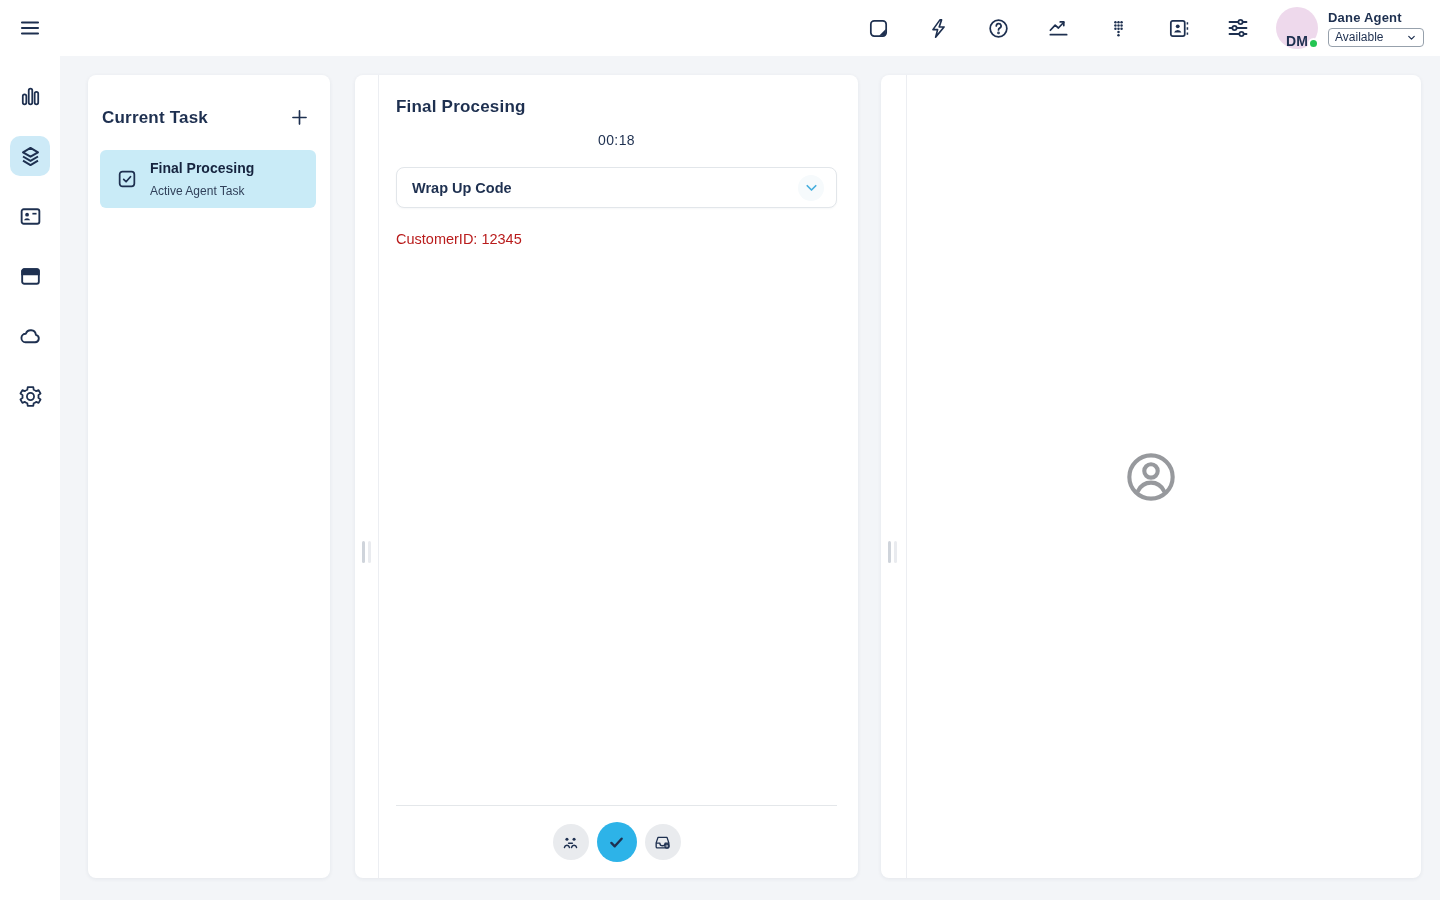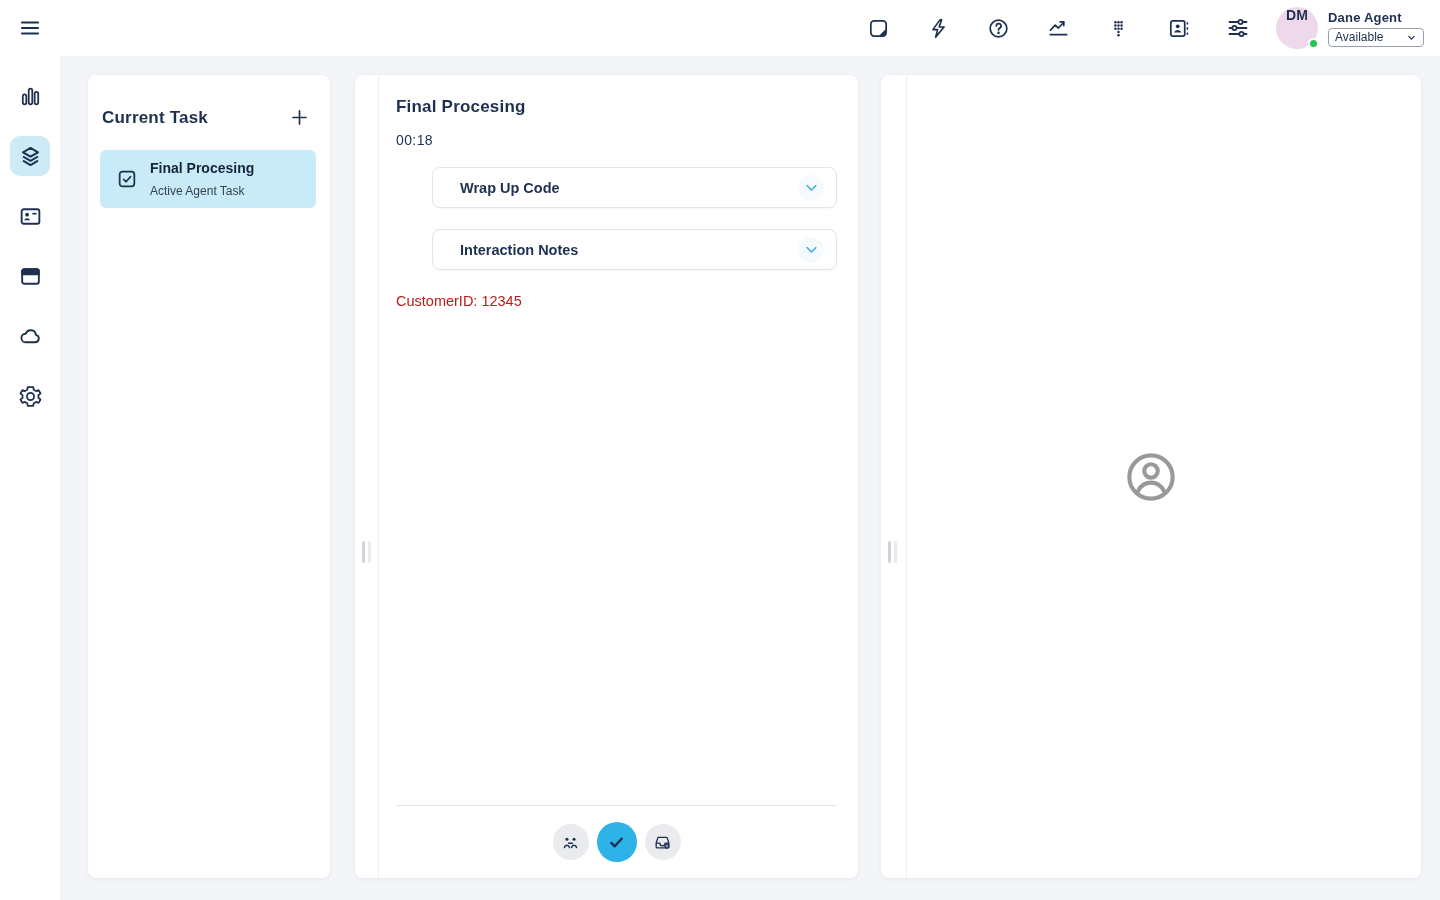--- a/index.html
+++ b/index.html
@@ -22,21 +22,21 @@
   .topbar-right {
     margin-left:auto; display:flex; align-items:center; padding-right:16px;
   }
   .topbar-iconbtn {
     width:60px; height:56px; display:flex; align-items:center; justify-content:center;
     cursor:pointer;
   }
   .user-chip { display:flex; align-items:center; margin-left:8px; }
   .avatar {
     position:relative; width:42px; height:42px; border-radius:50%;
-    background:#eed9ec; display:flex; align-items:flex-start; justify-content:center;
+    background:#eed9ec; display:flex; align-items:flex-end; justify-content:center;
     font-weight:bold; font-size:14px; color:#1e3050; cursor:pointer;
   }
   .status-dot {
     position:absolute; right:-1px; bottom:0px; width:11px; height:11px;
     border-radius:50%; background:#23c552; border:2px solid #ffffff;
   }
   .user-meta { margin-left:10px; }
   .user-name { font-size:13px; font-weight:bold; color:#1e3050; letter-spacing:.2px; }
   .status-select {
     margin-top:3px; width:96px; height:19px; border:1px solid #97a1ac; border-radius:4px;
@@ -80,26 +80,26 @@
     margin-top:20px; background:#c9ebf7; border-radius:6px; height:58px;
     display:flex; align-items:center; padding:0 12px 0 16px; cursor:pointer;
   }
   .task-text { margin-left:12px; }
   .task-title { font-size:14px; font-weight:bold; color:#16243f; }
   .task-sub { font-size:12px; color:#31415a; margin-top:8px; }
 
   
   .detail-content { position:absolute; left:41px; right:21px; top:0; bottom:73px; }
   .detail-title { margin-top:22px; font-size:17px; font-weight:bold; color:#1e3050; letter-spacing:.2px; }
-  .detail-timer { margin-top:15px; font-size:14px; color:#1e3050; letter-spacing:.4px; }
+  .detail-timer { margin-top:15px; font-size:14px; color:#1e3050; letter-spacing:.4px;text-align:center; }
   .accordion {
     margin-top:19px; height:41px; border:1px solid #e2e6ea; border-radius:8px;
     background:#fff; box-shadow:0 1px 2px rgba(25,40,70,.04);
     display:flex; align-items:center; justify-content:space-between;
-    padding:0 12px 0 27px; cursor:pointer;margin-left:36px;
+    padding:0 12px 0 15px; cursor:pointer;
   }
   .accordion + .accordion { margin-top:21px; }
   .accordion-label { font-size:14.5px; font-weight:bold; color:#1e3050; }
   .chev-wrap {
     width:26px; height:26px; border-radius:50%; background:#f6fafc;
     display:flex; align-items:center; justify-content:center; color:#45aede;
   }
   .customer-line { margin-top:23px; font-size:14.5px; color:#b91c1c; }
   .detail-footer {
     position:absolute; left:41px; right:21px; bottom:0; height:73px;
@@ -312,28 +312,20 @@
 
     <div class="accordion">
       <span class="accordion-label">Wrap Up Code</span>
       <span class="chev-wrap icon">
         <svg width="17" height="17" viewBox="0 0 24 24" fill="none" stroke="currentColor" stroke-width="2.4" stroke-linecap="round" stroke-linejoin="round">
             <path d="M6 9.5l6 6 6-6"></path>
           </svg>
       </span>
     </div>
 
-    <div class="accordion">
-      <span class="accordion-label">Interaction Notes</span>
-      <span class="chev-wrap icon">
-        <svg width="17" height="17" viewBox="0 0 24 24" fill="none" stroke="currentColor" stroke-width="2.4" stroke-linecap="round" stroke-linejoin="round">
-            <path d="M6 9.5l6 6 6-6"></path>
-          </svg>
-      </span>
-    </div>
 
     <div class="customer-line">CustomerID: 12345</div>
   </div>
 
   <div class="detail-footer">
     <button class="round-btn">
       <span class="icon">
         <svg width="19" height="19" viewBox="0 0 24 24" fill="none" stroke="currentColor" stroke-width="1.8" stroke-linecap="round">
             <circle cx="7.5" cy="7.8" r="1.9" fill="currentColor" stroke="none"></circle>
             <circle cx="16.5" cy="7.8" r="1.9" fill="currentColor" stroke="none"></circle>

